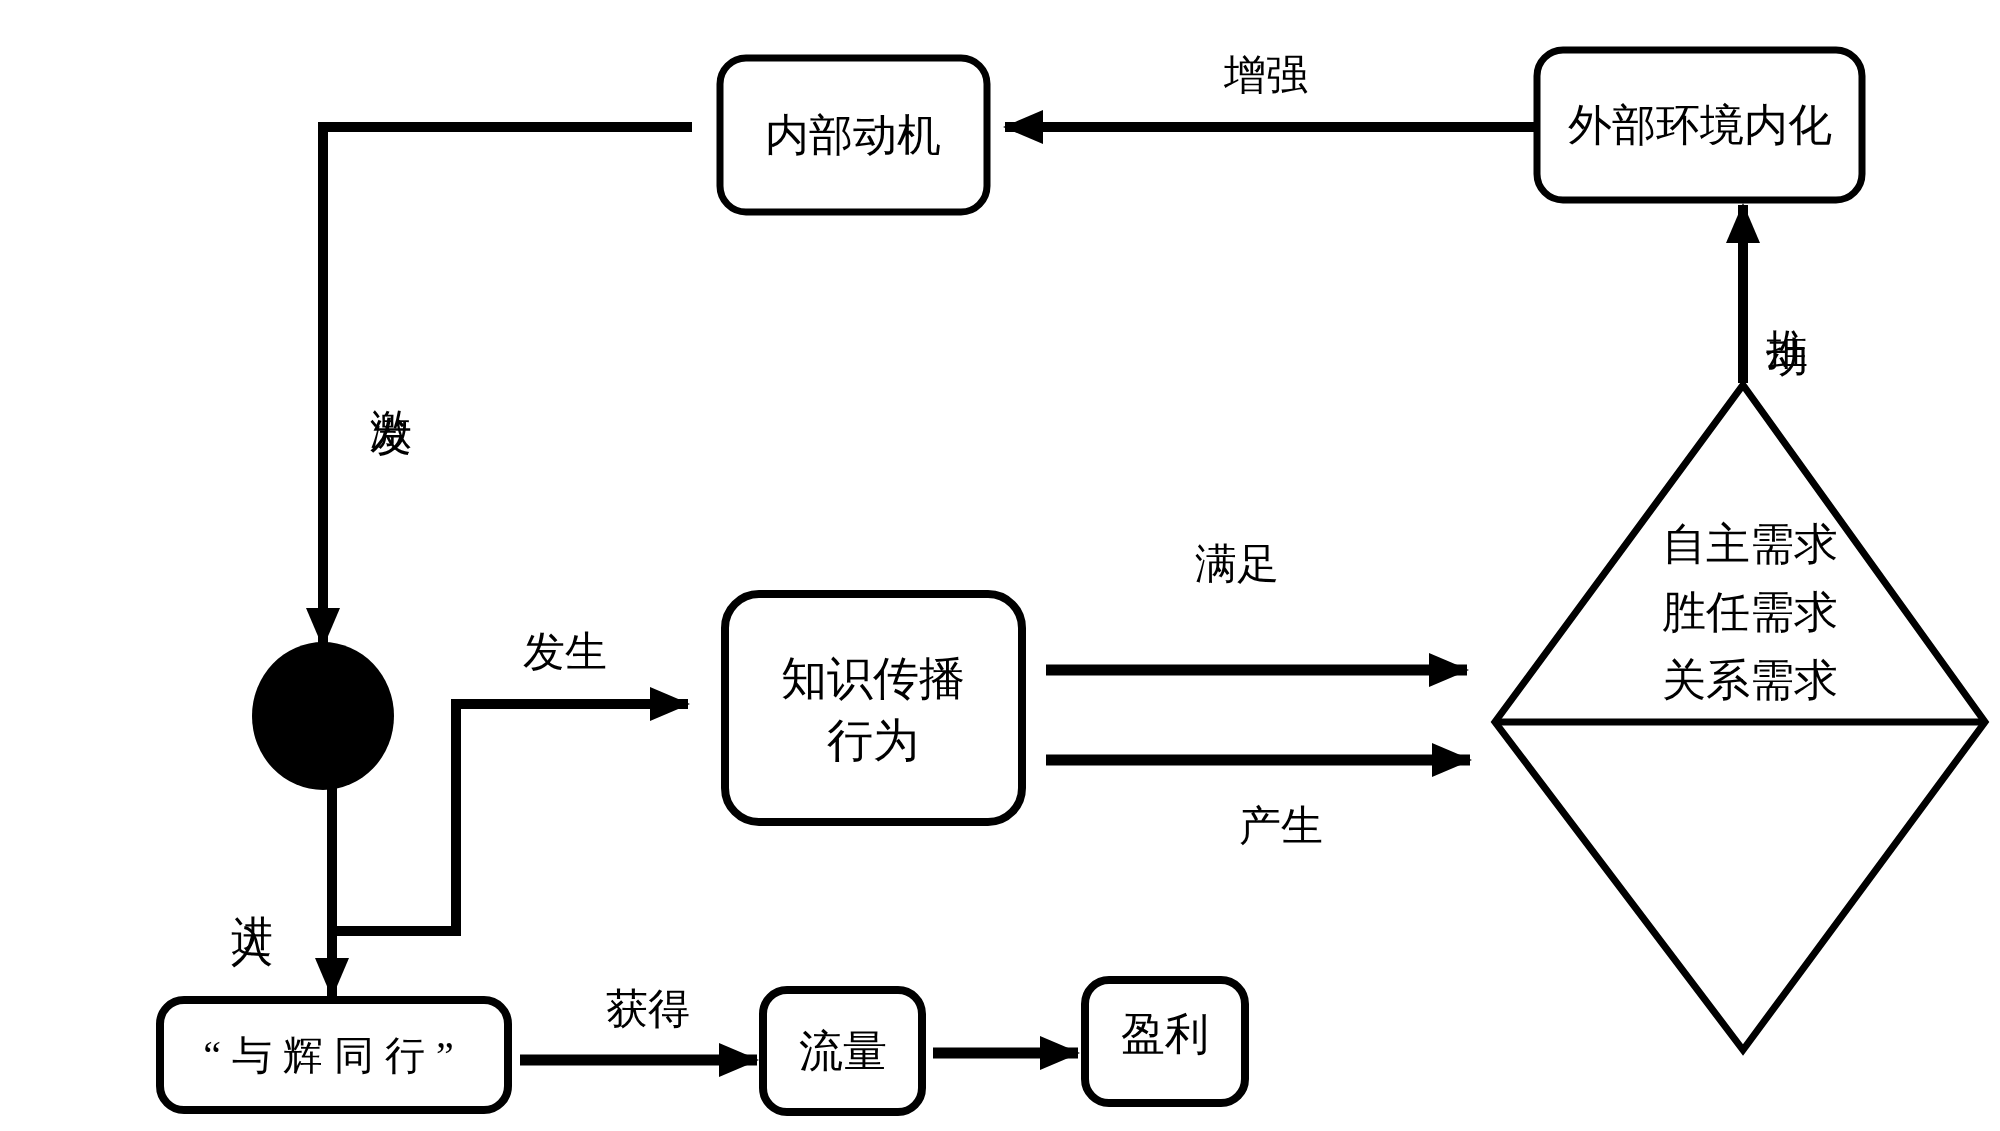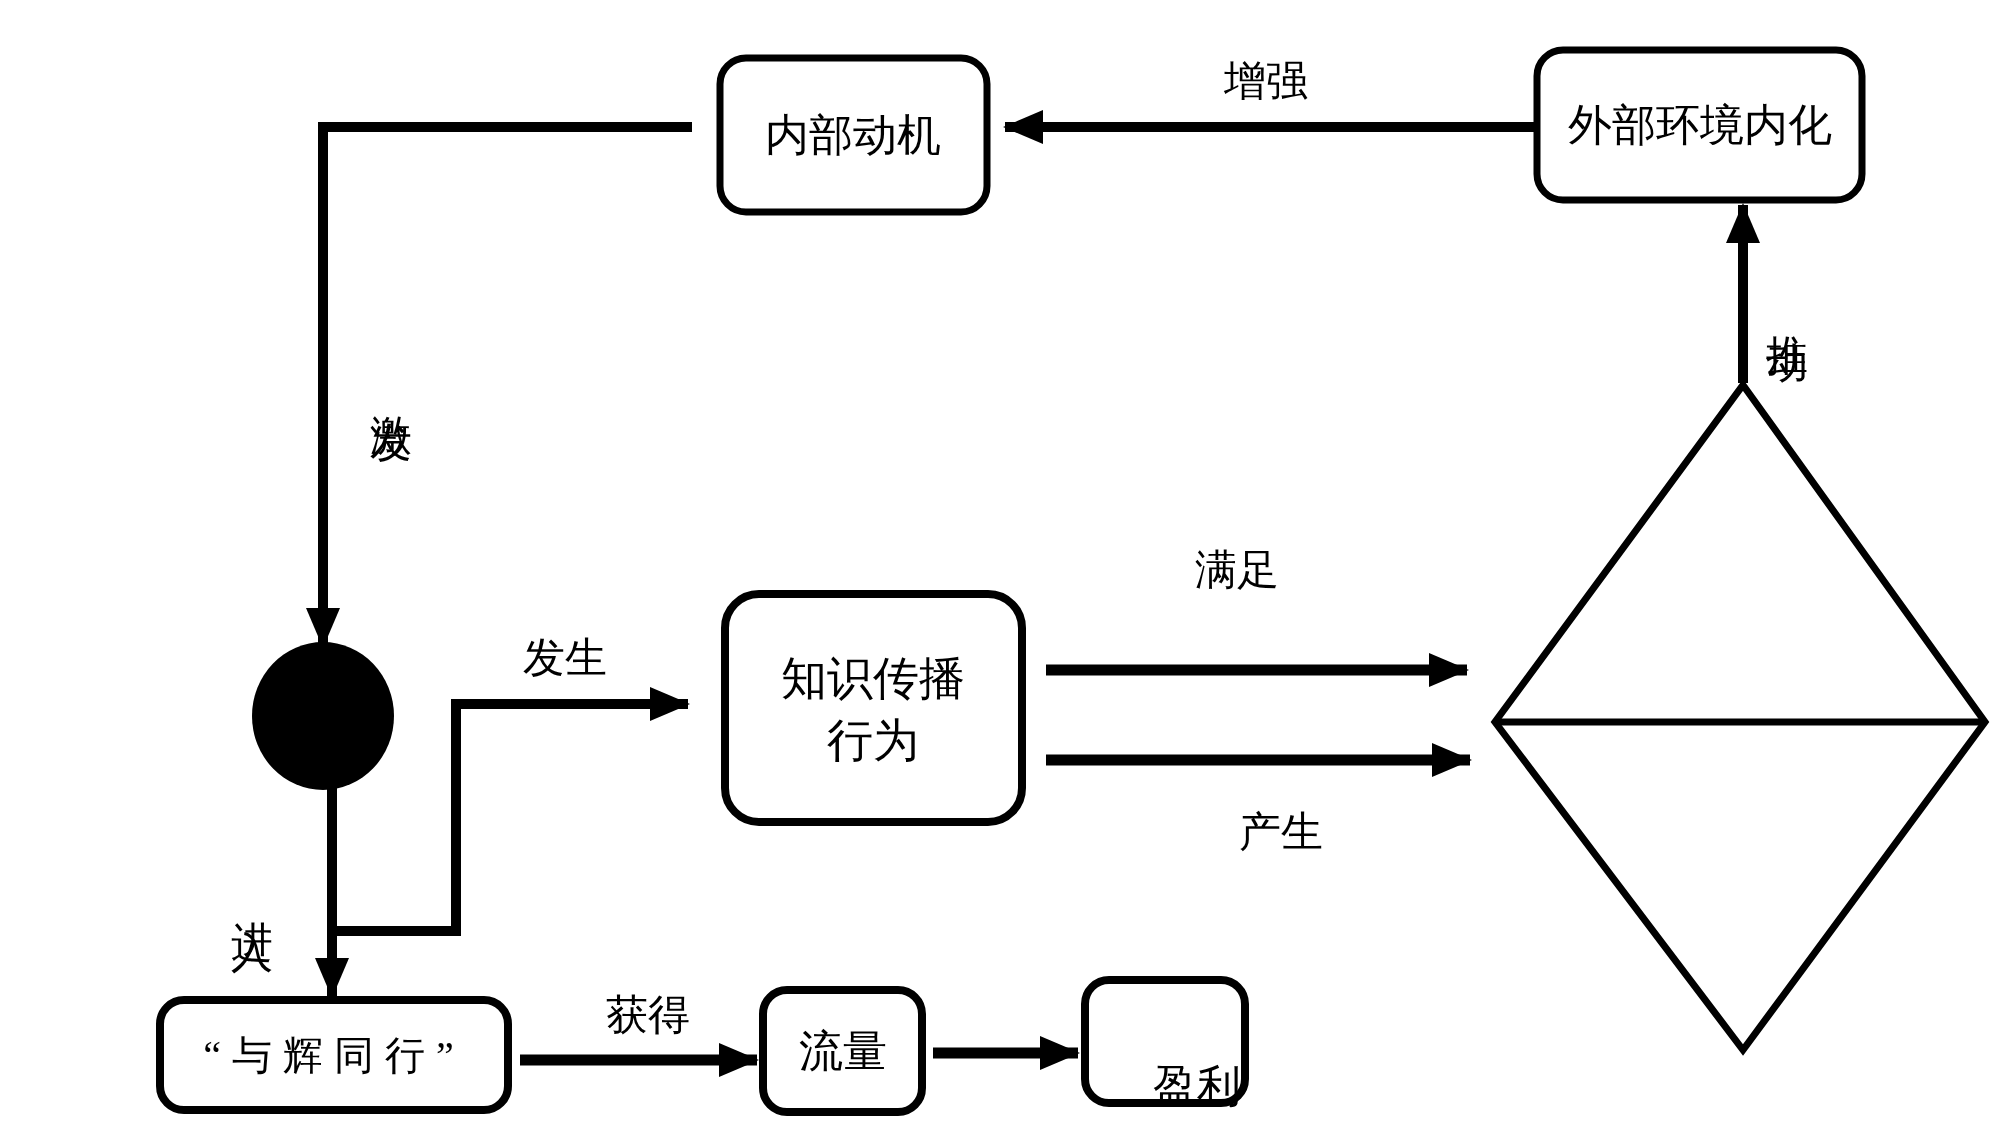--- a/index.html
+++ b/index.html
@@ -15,33 +15,33 @@
   #shapes { position: absolute; left: 0; top: 0; }
   .lbl {
     position: absolute;
     transform: translate(-50%, -50%);
     white-space: pre-line;
     text-align: center;
     color: #000;
     line-height: 1.25;
   }
   .node-lbl { font-size: 44px; }
-  .edge-lbl { font-size: 42px; margin-top: 6px; }
+  .edge-lbl { font-size: 42px; }
   .vert {
     writing-mode: vertical-rl;
     text-orientation: upright;
     letter-spacing: 8px;
     line-height: 1;
   }
   .lbl-internal      { left: 853px;  top: 135px; }
   .lbl-external      { left: 1700px; top: 125px; }
   .lbl-knowledge     { left: 873px;  top: 710px;  font-size: 46px; line-height: 62px; }
   .lbl-yuhui         { left: 334px;  top: 1056px; font-size: 40px; letter-spacing: 11px; white-space: nowrap; }
   .lbl-traffic       { left: 843px;  top: 1051px; }
-  .lbl-profit        { left: 1165px; top: 1086px; margin-left: 32px; }
+  .lbl-profit        { left: 1165px; top: 1034px; }
   .lbl-needs         { left: 1750px; top: 613px;  line-height: 68px; }
   .lbl-flow          { left: 1736px; top: 823px;  font-size: 46px; }
   .lbl-enhance       { left: 1266px; top: 75px;  }
   .lbl-stimulate     { left: 391px;  top: 384px; }
   .lbl-enter         { left: 252px;  top: 890px; }
   .lbl-occur         { left: 565px;  top: 652px; }
   .lbl-satisfy       { left: 1237px; top: 564px; }
   .lbl-produce       { left: 1281px; top: 826px; }
   .lbl-push          { left: 1787px; top: 304px; }
   .lbl-obtain        { left: 648px;  top: 1009px; }
@@ -81,20 +81,23 @@
     <line x1="1495" y1="722" x2="1985" y2="722" stroke="#000" stroke-width="7"></line>
   </svg>
 
   <div class="lbl node-lbl lbl-external">外部环境内化</div>
   <div class="lbl node-lbl lbl-internal">内部动机</div>
   <div class="lbl node-lbl lbl-knowledge">知识传播
 行为</div>
   <div class="lbl node-lbl lbl-yuhui">“与辉同行”</div>
   <div class="lbl node-lbl lbl-traffic">流量</div>
   <div class="lbl node-lbl lbl-profit">盈利</div>
+  <div class="lbl node-lbl lbl-needs">自主需求
+胜任需求
+关系需求</div>
 
   <div class="lbl edge-lbl lbl-enhance">增强</div>
   <div class="lbl edge-lbl vert lbl-stimulate">激发</div>
   <div class="lbl edge-lbl vert lbl-enter">进入</div>
   <div class="lbl edge-lbl lbl-occur">发生</div>
   <div class="lbl edge-lbl lbl-satisfy">满足</div>
   <div class="lbl edge-lbl lbl-produce">产生</div>
   <div class="lbl edge-lbl vert lbl-push">推动</div>
   <div class="lbl edge-lbl lbl-obtain">获得</div>
 

